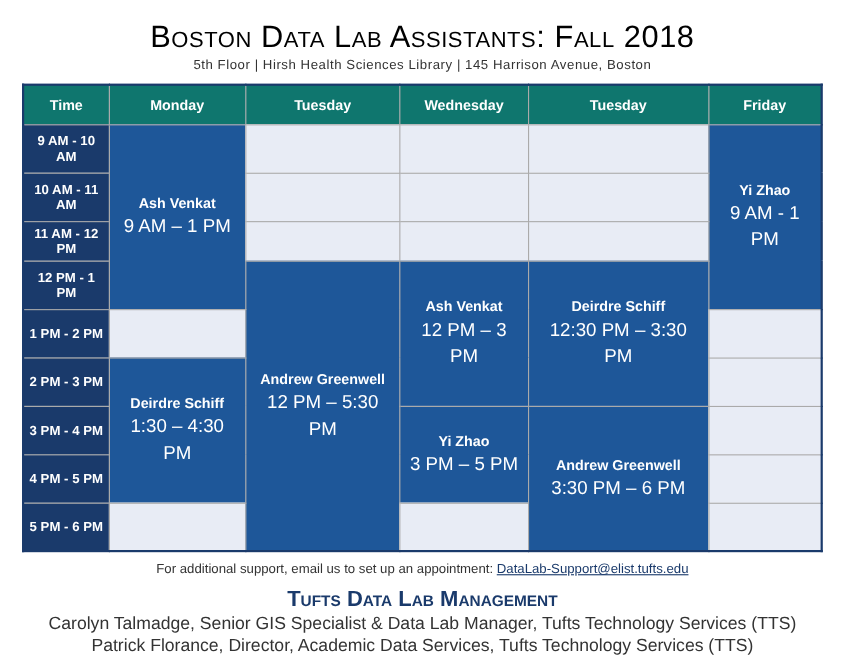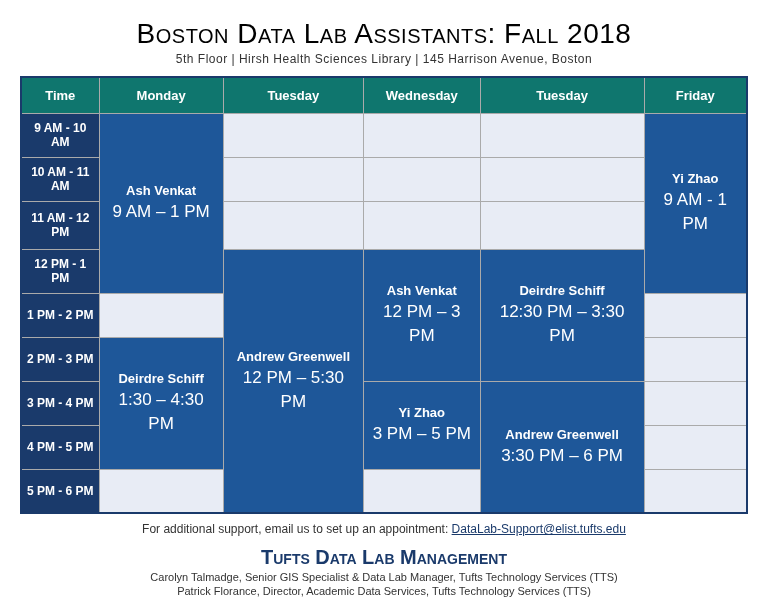--- a/index.html
+++ b/index.html
@@ -88,21 +88,21 @@
       text-align: center;
       margin-top: 10px;
     }
     .mgmt-title {
       font-size: 20px;
       font-weight: 900;
       color: #1a3a6b;
       font-variant: small-caps;
     }
     .mgmt-line {
-      font-size: 11px;
+      font-size: 16px;
       color: #333;
       margin-top: 2px;
     }
   </style>
 </head>
 <body>
 
 <div class="page">
   <div class="main-title">Boston Data Lab Assistants: Fall 2018</div>
   <div class="subtitle">5th Floor  |  Hirsh Health Sciences Library  |  145 Harrison Avenue, Boston</div>
@@ -132,21 +132,21 @@
             <div class="name">Yi Zhao</div>
             <div class="time-range">9 AM - 1 PM</div>
           </td>
         </tr>
         <tr style="height: 44px;">
           <td class="time-col">10 AM - 11 AM</td>
           <td class="empty-cell"></td>
           <td class="empty-cell"></td>
           <td class="empty-cell"></td>
         </tr>
-        <tr style="height: 48px;">
+        <tr style="height: 36px;">
           <td class="time-col">11 AM - 12 PM</td>
           <td class="empty-cell"></td>
           <td class="empty-cell"></td>
           <td class="empty-cell"></td>
         </tr>
         <tr style="height: 44px; padding-left: 20px;">
           <td class="time-col">12 PM - 1 PM</td>
           <td rowspan="6" class="staff-cell">
             <div class="name">Andrew Greenwell</div>
             <div class="time-range">12 PM – 5:30 PM</div>

